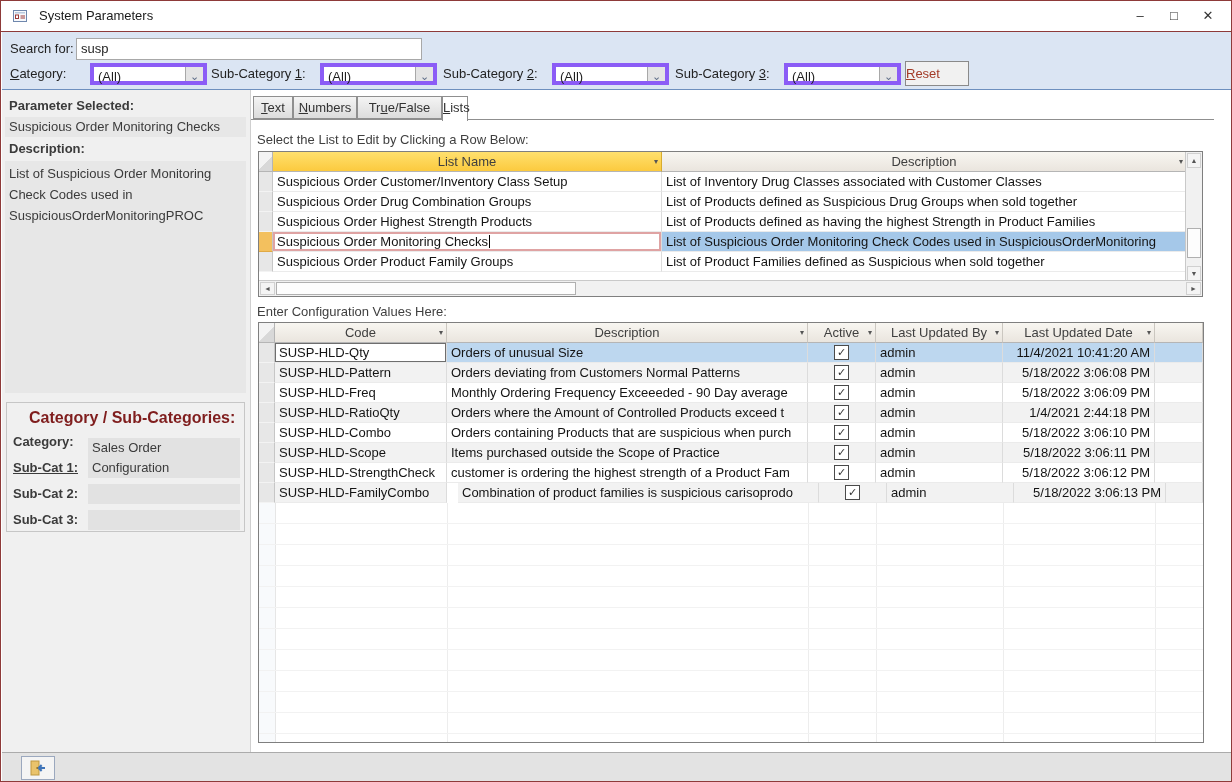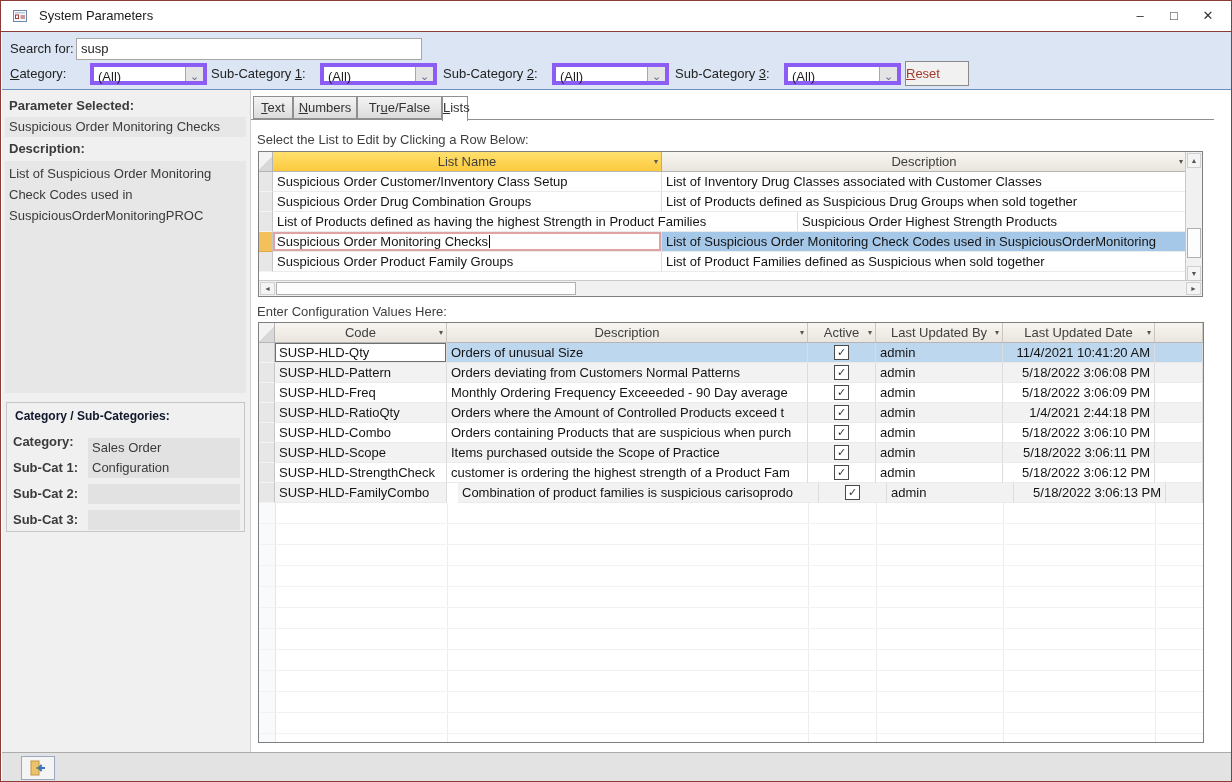--- a/index.html
+++ b/index.html
@@ -19,21 +19,21 @@
   .combo-value{position:absolute;left:0;top:0;right:18px;line-height:20px;padding-left:4px;overflow:hidden;white-space:nowrap;}
   .combo-btn{position:absolute;right:0;top:0;width:18px;height:100%;background:#e4e4e4;border-left:1px solid #a8a8a8;box-sizing:border-box;text-align:center;line-height:18px;font-size:11px;color:#5f6e88;}
   .reset-btn{position:absolute;left:903px;top:29px;width:64px;height:25px;background:#f1f1f1;border:1px solid #8a8a8a;box-sizing:border-box;text-align:left;line-height:23px;color:#a33b28;}
   u{text-decoration:underline;}
   
   .sidebar{position:absolute;left:1px;top:89px;width:249px;height:662px;background:#f0f0f0;border-right:1px solid #cfcfcf;box-sizing:border-box;}
   .sb-label{position:absolute;left:7px;font-weight:bold;color:#3b3b3b;}
   .sb-value{position:absolute;left:3px;width:241px;background:#e7e7e7;color:#3b3b3b;box-sizing:border-box;padding:0 4px;line-height:20px;}
   .sb-desc{height:232px;line-height:21px;padding-top:2px;}
   .cat-box{position:absolute;left:4px;top:312px;width:239px;height:130px;border:1px solid #c6c6c6;box-sizing:border-box;}
-  .cat-title{position:absolute;left:8px;top:6px;font-weight:bold;font-size:12px;color:#0f172a;}
+  .cat-title{position:absolute;left:22px;top:6px;font-weight:bold;font-size:16px;color:#7f1d1d;}
   .cat-row-label{position:absolute;left:6px;font-weight:bold;color:#3b3b3b;line-height:20px;}
   .cat-row-value{position:absolute;left:81px;width:152px;height:20px;background:#e2e2e2;color:#3b3b3b;box-sizing:border-box;padding-left:4px;line-height:20px;}
   
   .bottom-bar{position:absolute;left:1px;top:751px;width:1230px;height:30px;background:#e3e3e3;border-top:1px solid #ababab;box-sizing:border-box;}
   .exit-btn{position:absolute;left:19px;top:3px;width:34px;height:24px;background:#f4f4f4;border:1px solid #9ba8be;box-sizing:border-box;display:flex;align-items:center;justify-content:center;}
   
   .main{position:absolute;left:250px;top:89px;width:963px;height:662px;background:#fff;}
   .tab-base{position:absolute;left:0;top:29px;width:963px;height:1px;background:#8f8f8f;}
   .tab{position:absolute;top:6px;height:23px;line-height:22px;text-align:center;color:#333;border:1px solid #8f8f8f;box-sizing:border-box;background:linear-gradient(#f4f4f4,#dcdcdc);z-index:1;}
   .tab.active{height:25px;background:#fff;border-bottom:none;z-index:2;}
@@ -137,21 +137,21 @@
   <div class="sidebar">
     <div class="sb-label" style="top:8px;">Parameter Selected:</div>
     <div class="sb-value" style="top:27px;height:20px;">Suspicious Order Monitoring Checks</div>
     <div class="sb-label" style="top:51px;">Description:</div>
     <div class="sb-value sb-desc" style="top:71px;">List of Suspicious Order Monitoring Check Codes used in SuspiciousOrderMonitoringPROC</div>
 
     <div class="cat-box">
       <div class="cat-title">Category / Sub-Categories:</div>
       <div class="cat-row-label" style="top:29px;">Category:</div>
       <div class="cat-row-value" style="top:35px;">Sales Order</div>
-      <div class="cat-row-label" style="top:55px;">Sub-Cat 1:</div>
+      <div class="cat-row-label" style="top:55px;text-decoration:underline;">Sub-Cat 1:</div>
       <div class="cat-row-value" style="top:55px;">Configuration</div>
       <div class="cat-row-label" style="top:81px;">Sub-Cat 2:</div>
       <div class="cat-row-value" style="top:81px;"></div>
       <div class="cat-row-label" style="top:107px;">Sub-Cat 3:</div>
       <div class="cat-row-value" style="top:107px;"></div>
     </div>
   </div>
 
   <div class="main">
     <div class="tab-base"></div>
@@ -175,22 +175,22 @@
               <div class="cell w-name">Suspicious Order Customer/Inventory Class Setup</div>
               <div class="cell w-ldesc">List of Inventory Drug Classes associated with Customer Classes</div>
             </div>
             <div class="ds-row">
               <div class="row-selector w-sel"></div>
               <div class="cell w-name">Suspicious Order Drug Combination Groups</div>
               <div class="cell w-ldesc">List of Products defined as Suspicious Drug Groups when sold together</div>
             </div>
             <div class="ds-row">
               <div class="row-selector w-sel"></div>
+              <div class="cell w-name">Suspicious Order Highest Strength Products</div>
               <div class="cell w-ldesc">List of Products defined as having the highest Strength in Product Families</div>
-              <div class="cell w-name">Suspicious Order Highest Strength Products</div>
             </div>
             <div class="ds-row">
               <div class="row-selector w-sel amber"></div>
               <div class="cell w-name editing">Suspicious Order Monitoring Checks<span class="caret"></span></div>
               <div class="cell w-ldesc hl">List of Suspicious Order Monitoring Check Codes used in SuspiciousOrderMonitoring</div>
             </div>
             <div class="ds-row">
               <div class="row-selector w-sel"></div>
               <div class="cell w-name">Suspicious Order Product Family Groups</div>
               <div class="cell w-ldesc">List of Product Families defined as Suspicious when sold together</div>

